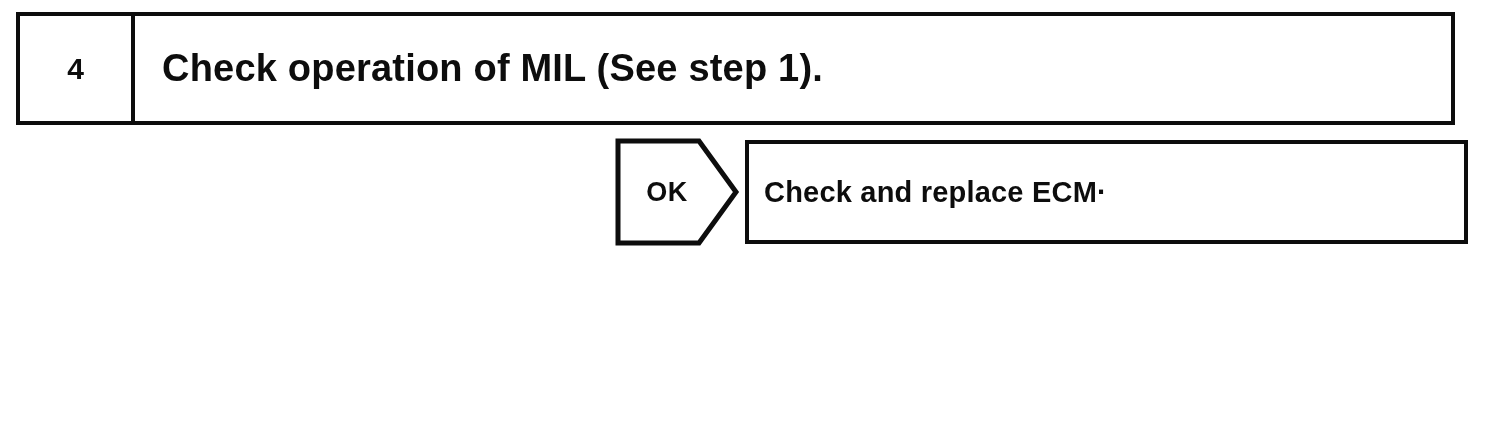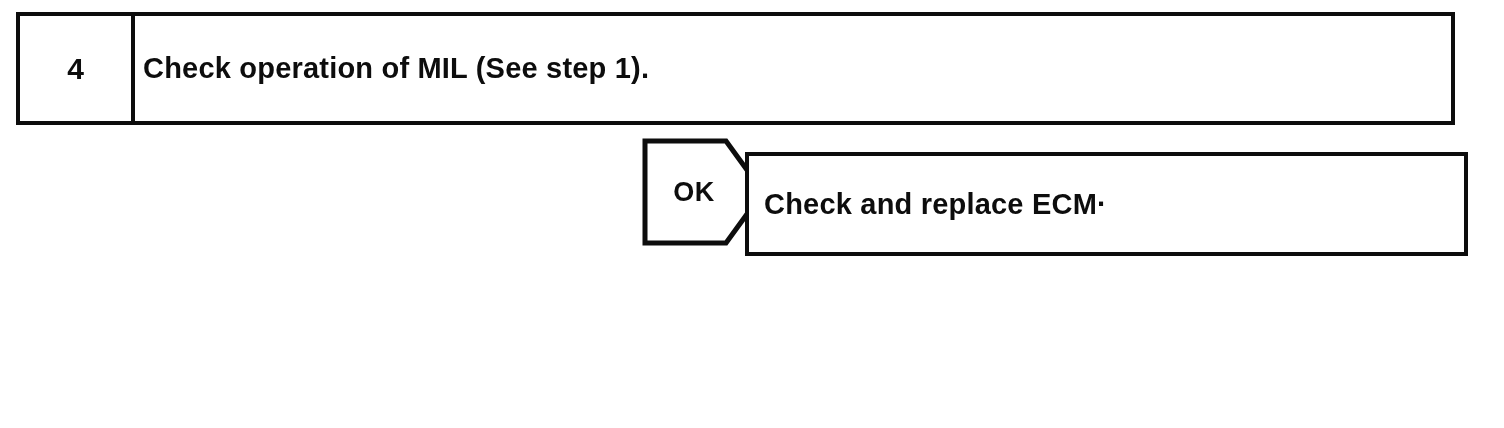--- a/index.html
+++ b/index.html
@@ -35,30 +35,30 @@
     display: flex;
     align-items: center;
     justify-content: center;
     font-size: 30px;
     font-weight: bold;
   }
   .step-instruction-cell {
     flex: 1;
     display: flex;
     align-items: center;
-    padding-left: 8px;
-    font-size: 29px;
+    padding-left: 27px;
+    font-size: 38px;
     font-weight: bold;
     letter-spacing: 0.2px;
   }
 
   
   .ok-connector {
     position: absolute;
-    left: 642px;
+    left: 615px;
     top: 138px;
     width: 125px;
     height: 108px;
   }
   .ok-connector svg {
     position: absolute;
     left: 0;
     top: 0;
   }
   .ok-label {
@@ -72,21 +72,21 @@
     justify-content: center;
     font-size: 27px;
     font-weight: bold;
     letter-spacing: 0.5px;
   }
 
   
   .action-box {
     position: absolute;
     left: 745px;
-    top: 152px;
+    top: 140px;
     width: 700px;
     height: 96px;
     border: 4px solid #0d0d0d;
     display: flex;
     align-items: center;
     padding-left: 15px;
     font-size: 29px;
     font-weight: bold;
     background: #ffffff;
     letter-spacing: 0.2px;

